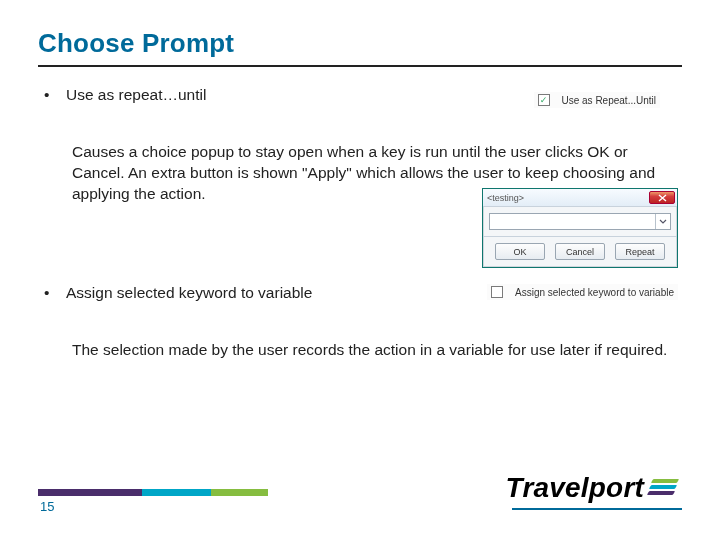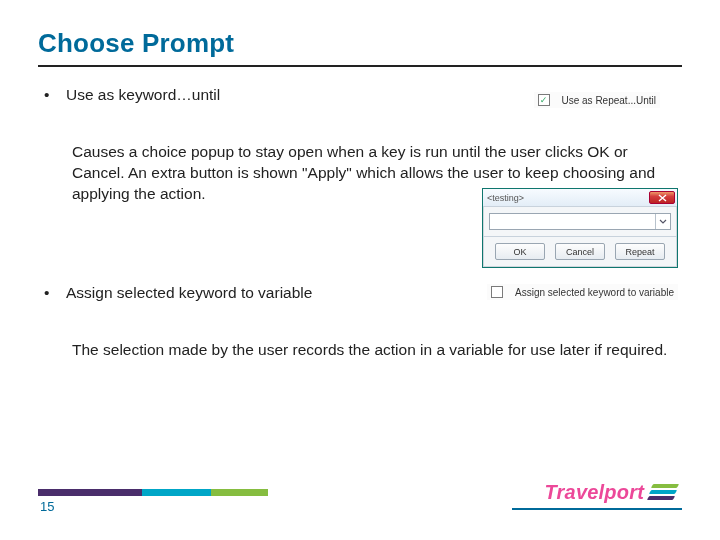--- a/index.html
+++ b/index.html
@@ -35,39 +35,39 @@
   .wbtn { min-width: 50px; height: 17px; font-size: 9px; color: #333; border: 1px solid #9aa6b2; border-radius: 2px; background: linear-gradient(#fdfdfd,#e7ecf1); display: flex; align-items: center; justify-content: center; }
 
   
   .footer { position: absolute; left: 0; right: 0; bottom: 0; height: 70px; }
   .bar { position: absolute; left: 38px; bottom: 44px; width: 230px; height: 7px; display: flex; }
   .bar .seg1 { flex: 0 0 45%; background: #4a2d6b; }
   .bar .seg2 { flex: 0 0 30%; background: #00a6c7; }
   .bar .seg3 { flex: 1 1 auto; background: #86bd40; }
   .pagenum { position: absolute; left: 40px; bottom: 26px; font-size: 13px; color: #006a9a; }
   .brand { position: absolute; right: 38px; bottom: 36px; display: flex; align-items: center; gap: 4px; }
-  .brand .word { font-size: 20px; font-weight: 600; font-style: italic; color: #ec4899; letter-spacing: 0.2px; }
+  .brand .word { font-size: 28px; font-weight: 600; font-style: italic; color: #000000; letter-spacing: 0.2px; }
   .brand .mark { width: 34px; height: 20px; position: relative; }
   .brand .mark .s { position: absolute; height: 4px; transform: skewX(-30deg); border-radius: 1px; }
   .brand .mark .s1 { top: 1px; left: 4px; width: 26px; background: #86bd40; }
   .brand .mark .s2 { top: 7px; left: 2px; width: 26px; background: #00a6c7; }
   .brand .mark .s3 { top: 13px; left: 0px; width: 26px; background: #4a2d6b; }
   .brand-underline { position: absolute; right: 38px; bottom: 30px; width: 170px; height: 2px; background: #006a9a; }
 </style>
 </head>
 <body>
 
 <div class="slide">
   <div class="title">Choose Prompt</div>
   <hr class="rule">
 
   <div class="body">
     <div class="bullet">
       <div class="dot">•</div>
-      <div class="content">Use as keyword…until</div>
+      <div class="content">Use as repeat…until</div>
     </div>
     <div class="desc">Causes a choice popup to stay open when a key is run until the user clicks OK or Cancel. An extra button is shown "Apply" which allows the user to keep choosing and applying the action.</div>
 
     <div class="block2">
       <div class="bullet">
         <div class="dot">•</div>
         <div class="content">Assign selected keyword to variable</div>
       </div>
       <div class="desc">The selection made by the user records the action in a variable for use later if required.</div>
     </div>

